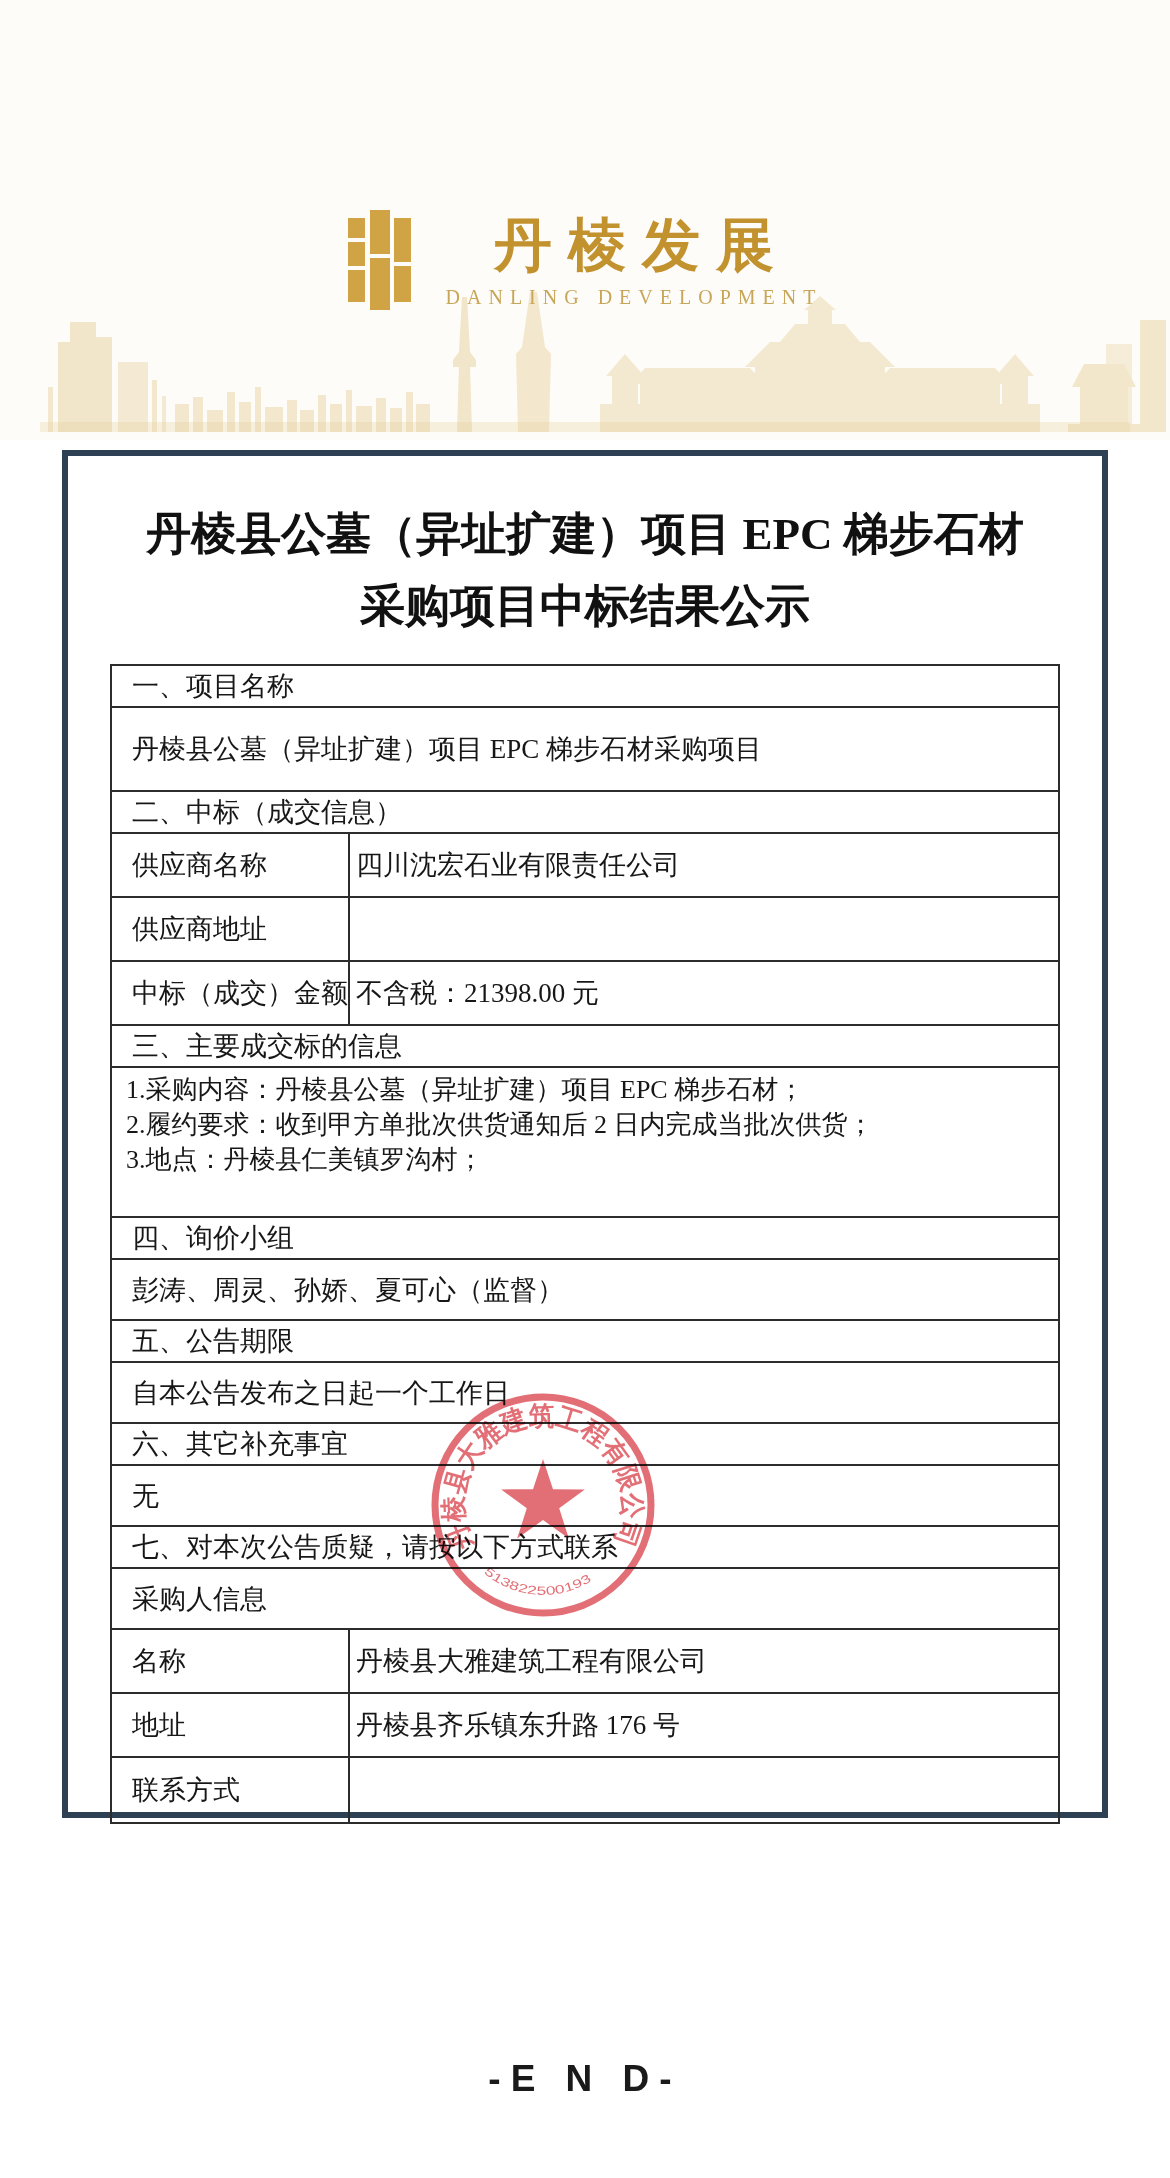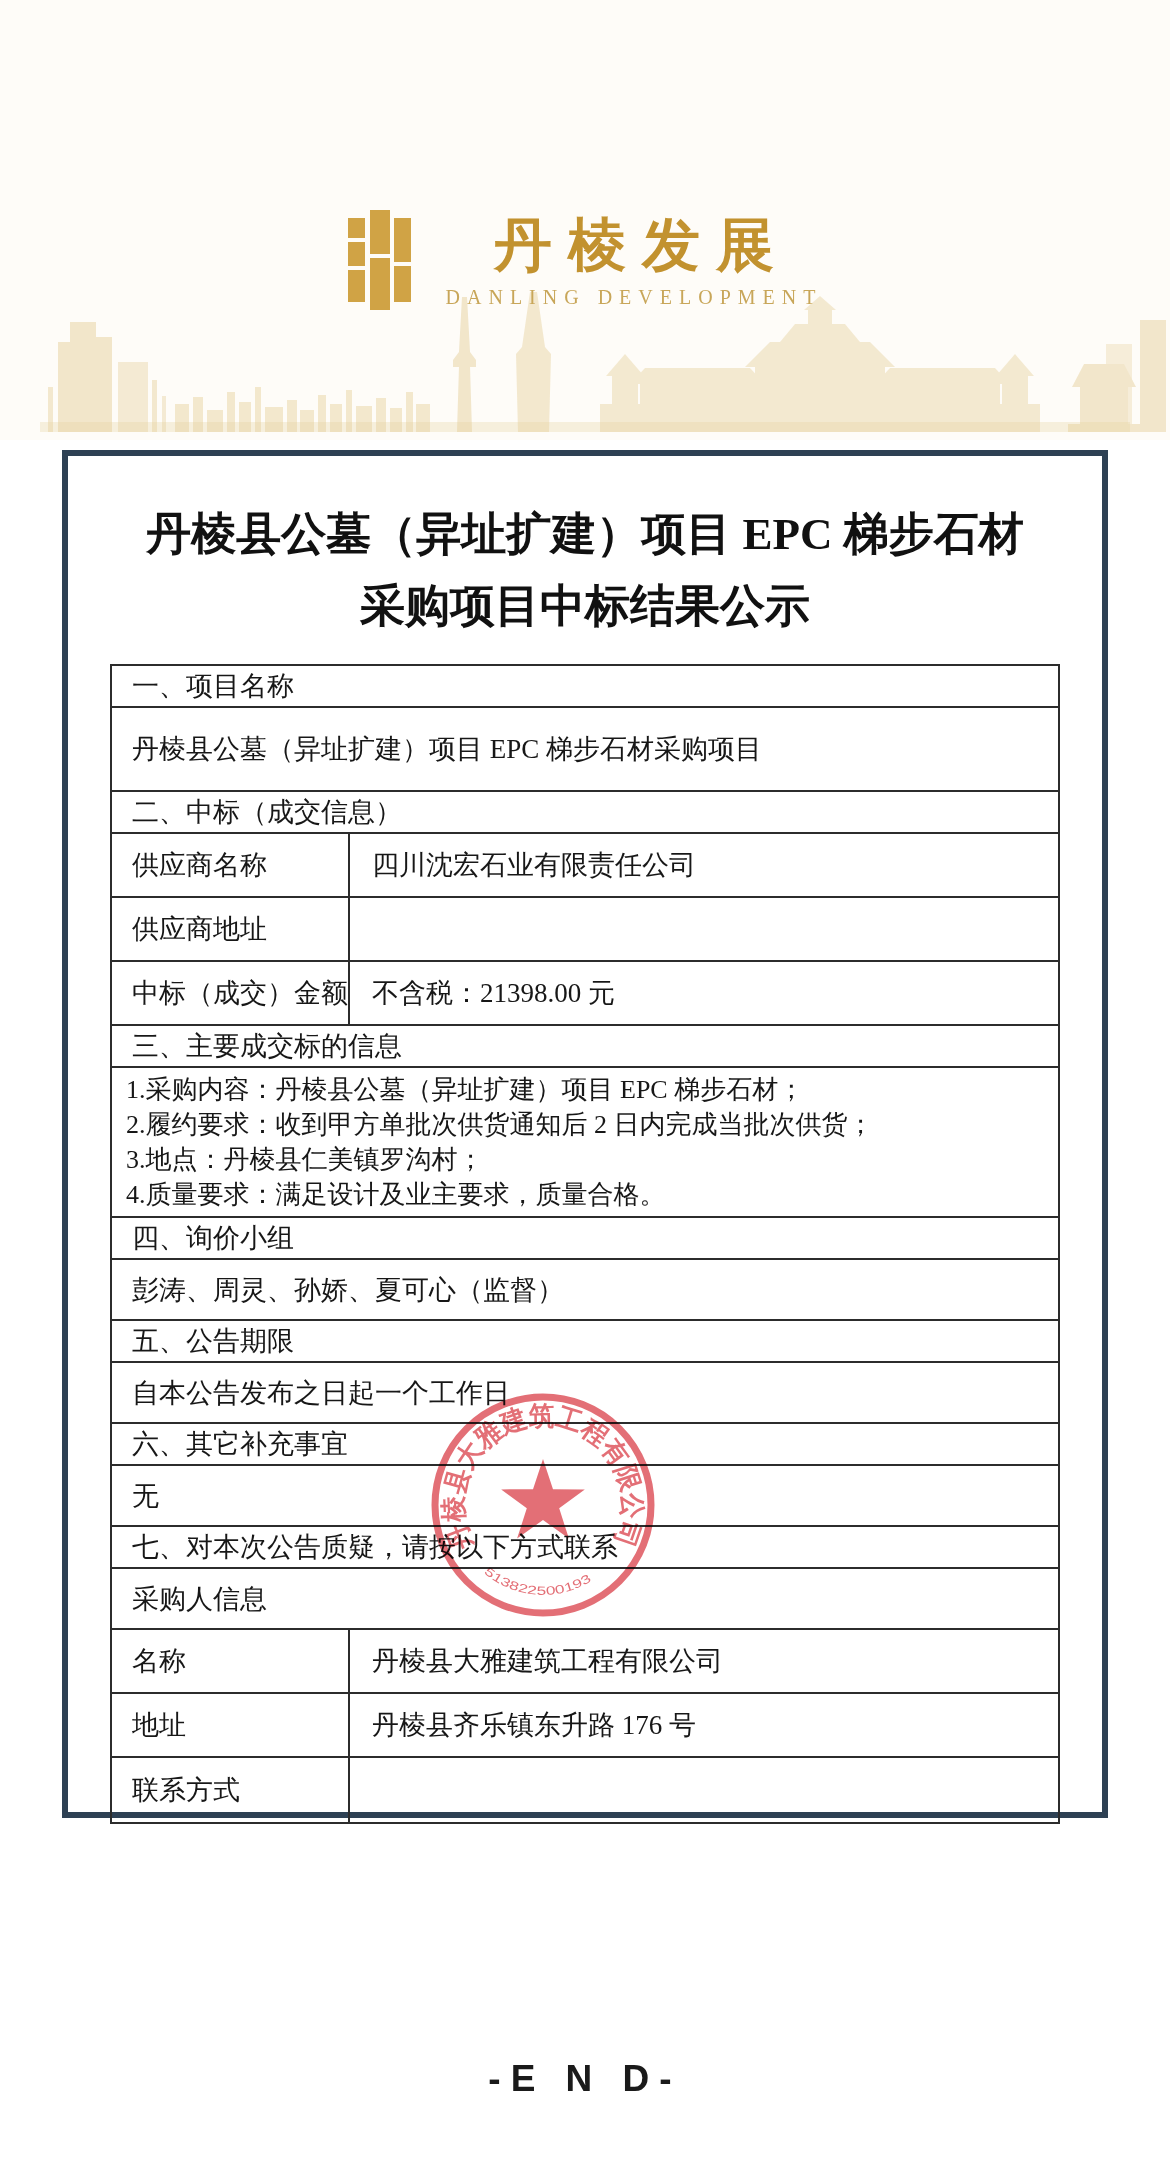--- a/index.html
+++ b/index.html
@@ -20,21 +20,21 @@
   }
   .doc-title{margin-top:42px;text-align:center;font-weight:bold;font-size:45px;line-height:72px;color:#111;}
   .tbl{width:946px;margin:22px auto 0;border:2px solid #2c2c2c;box-sizing:content-box;}
   .row{border-bottom:2px solid #2c2c2c;display:flex;align-items:center;box-sizing:border-box;font-size:27px;background:transparent;}
   .row:last-child{border-bottom:none;}
   .sec{height:42px;font-weight:normal;padding-left:20px;}
   .full{height:61px;padding-left:20px;}
   .tall1{height:84px;}
   .pair{height:64px;padding-left:0;}
   .lab{width:238px;padding-left:20px;height:100%;display:flex;align-items:center;border-right:2px solid #2c2c2c;box-sizing:border-box;flex:0 0 auto;}
-  .val{flex:1;padding-left:22px;}
+  .val{flex:1;padding-left:6px;}
   .lines{height:150px;display:block;padding:4px 0 0 14px;}
   .lines p{margin:0;line-height:35px;font-size:26px;}
   .stamp{position:absolute;left:423px;top:1385px;width:240px;height:240px;z-index:5;opacity:.82;mix-blend-mode:multiply;}
   .end-label{
     position:absolute;top:2058px;left:0;width:1170px;text-align:center;
     font-family:"Liberation Sans","DejaVu Sans",sans-serif;font-weight:bold;
     font-size:37px;letter-spacing:10px;color:#1a1a1a;
   }
 </style>
 </head>
@@ -144,21 +144,20 @@
       <div class="lab">中标（成交）金额</div>
       <div class="val">不含税：21398.00 元</div>
     </div>
     <div class="row sec">
         <span>三、主要成交标的信息</span>
       </div>
     <div class="row lines">
       <p>1.采购内容：丹棱县公墓（异址扩建）项目 EPC 梯步石材；</p>
       <p>2.履约要求：收到甲方单批次供货通知后 2 日内完成当批次供货；</p>
       <p>3.地点：丹棱县仁美镇罗沟村；</p>
-      <p>4.质量要求：满足设计及业主要求，质量合格。</p>
     </div>
     <div class="row sec">
         <span>四、询价小组</span>
       </div>
     <div class="row full">
         <span>彭涛、周灵、孙娇、夏可心（监督）</span>
       </div>
     <div class="row sec">
         <span>五、公告期限</span>
       </div>

